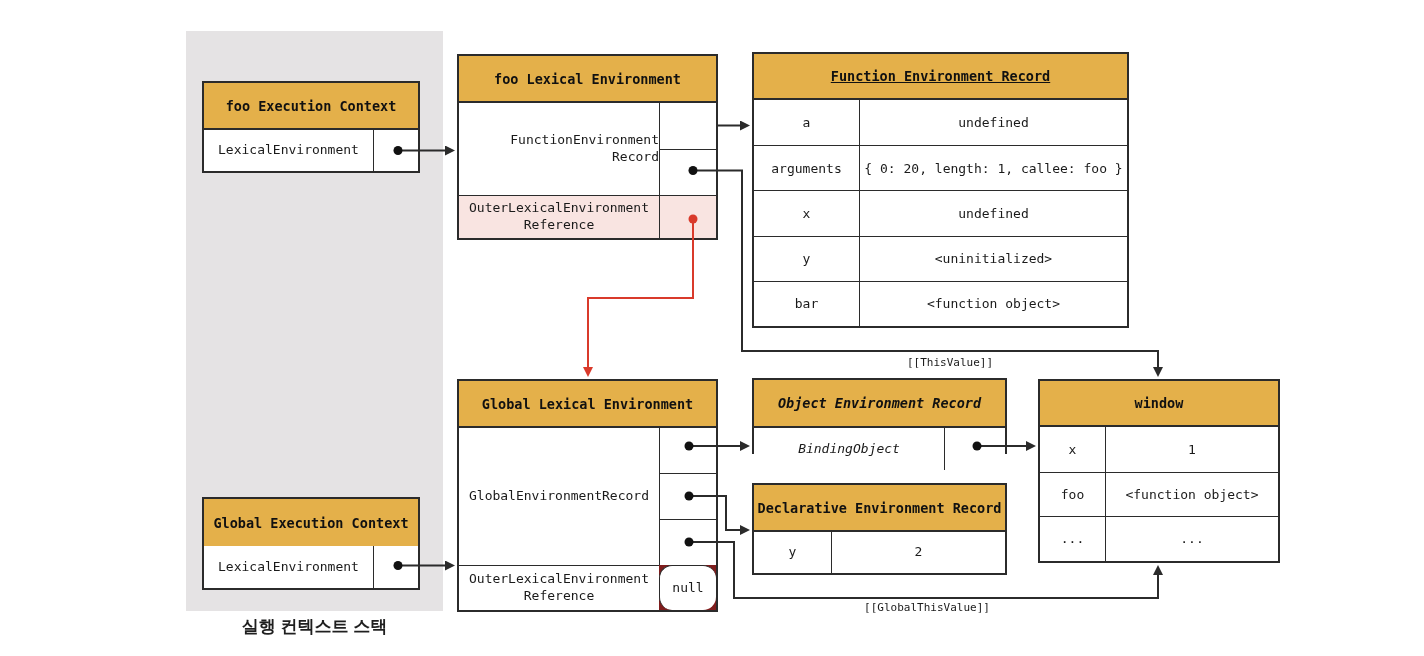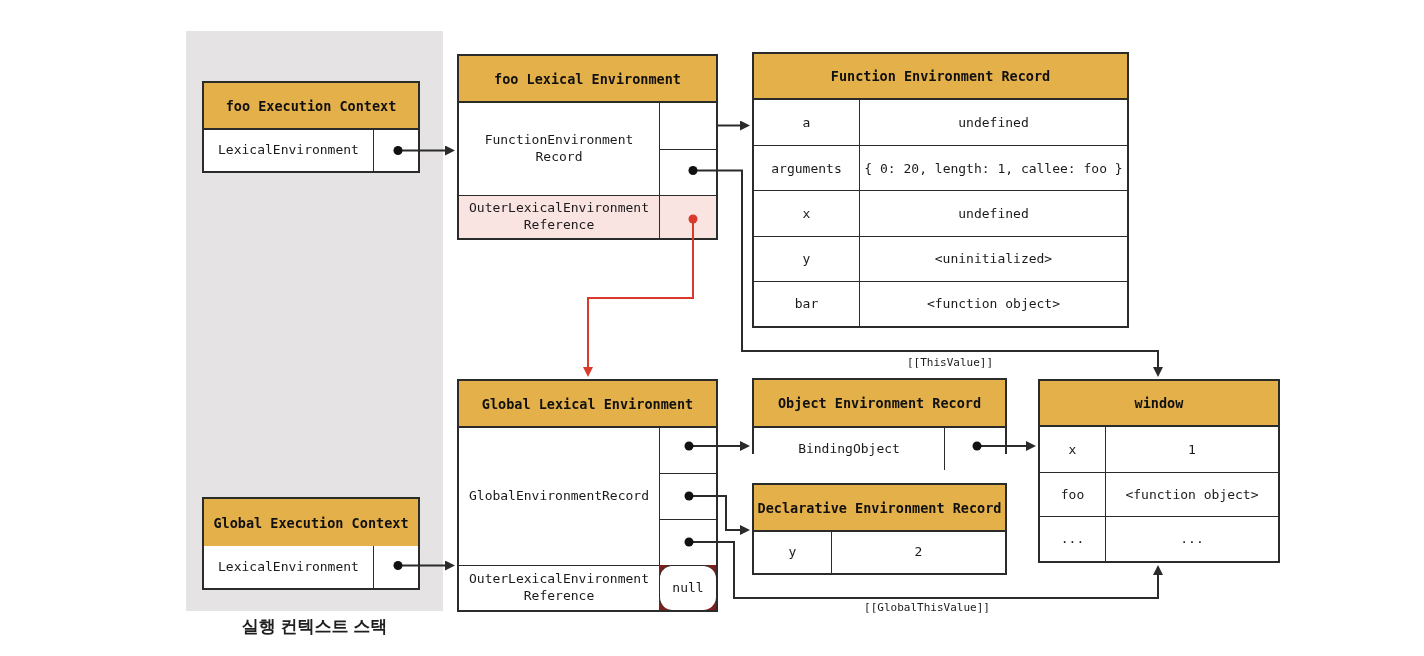--- a/index.html
+++ b/index.html
@@ -43,35 +43,35 @@
   </div>
 
   <div class="box" style="left:202px;top:497px;width:218px;height:93px;">
     <div class="hdr" style="height:50px;">Global Execution Context</div>
     <div class="cell" style="left:0;top:47px;width:169px;height:42px;">LexicalEnvironment</div>
     <div class="cell bl" style="left:169px;top:47px;width:45px;height:42px;"></div>
   </div>
 
   <div class="box" style="left:457px;top:54px;width:261px;height:186px;">
     <div class="hdr" style="height:47px;">foo Lexical Environment</div>
-    <div class="cell" style="left:0;top:47px;width:200px;height:92px;">
+    <div class="cell" style="left:0;top:47px;width:200px;height:92px;align-items:flex-end;">
       <span>FunctionEnvironment</span>
       <span>Record</span>
     </div>
     <div class="cell bl" style="left:200px;top:47px;width:57px;height:46px;"></div>
     <div class="cell bl bt" style="left:200px;top:93px;width:57px;height:46px;"></div>
     <div class="cell bt pink" style="left:0;top:139px;width:200px;height:43px;">
       <span>OuterLexicalEnvironment</span>
       <span>Reference</span>
     </div>
     <div class="cell bl bt pink" style="left:200px;top:139px;width:57px;height:43px;"></div>
   </div>
 
   <div class="box" style="left:752px;top:52px;width:377px;height:276px;">
-    <div class="hdr" style="height:46px;">Function Environment Record</div>
+    <div class="hdr" style="height:46px;text-decoration:underline;">Function Environment Record</div>
     <div class="grid-tbl" style="top:46px;grid-template-columns:105px 1fr;grid-auto-rows:45.2px;">
       <div class="gcell">a</div>
       <div class="gcell bl">undefined</div>
       <div class="gcell bt">arguments</div>
       <div class="gcell bl bt">{ 0: 20, length: 1, callee: foo }</div>
       <div class="gcell bt">x</div>
       <div class="gcell bl bt">undefined</div>
       <div class="gcell bt">y</div>
       <div class="gcell bl bt">&lt;uninitialized&gt;</div>
       <div class="gcell bt">bar</div>
@@ -85,21 +85,21 @@
     <div class="cell bl" style="left:200px;top:47px;width:57px;height:45px;"></div>
     <div class="cell bl bt" style="left:200px;top:92px;width:57px;height:46px;"></div>
     <div class="cell bl bt" style="left:200px;top:138px;width:57px;height:46px;"></div>
     <div class="cell bt" style="left:0;top:184px;width:200px;height:45px;">
       <span>OuterLexicalEnvironment</span>
       <span>Reference</span>
     </div>
     <div class="cell bl bt" style="left:200px;top:184px;width:57px;height:45px;border-radius:13px;">null</div>
   </div>
 
-  <div class="box" style="left:752px;top:378px;width:255px;height:76px;">
+  <div class="box" style="left:752px;top:378px;width:255px;height:76px;font-style:italic;">
     <div class="hdr" style="height:48px;">Object Environment Record</div>
     <div class="cell" style="left:0;top:48px;width:190px;height:42px;">BindingObject</div>
     <div class="cell bl" style="left:190px;top:48px;width:61px;height:42px;"></div>
   </div>
 
   <div class="box" style="left:752px;top:483px;width:255px;height:92px;">
     <div class="hdr" style="height:47px;">Declarative Environment Record</div>
     <div class="cell" style="left:0;top:47px;width:77px;height:41px;">y</div>
     <div class="cell bl" style="left:77px;top:47px;width:174px;height:41px;">2</div>
   </div>

